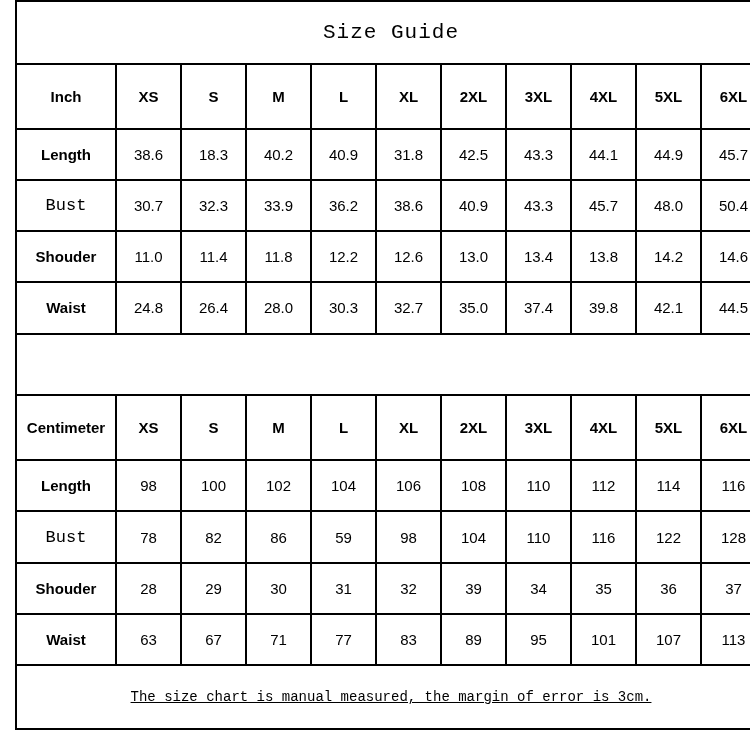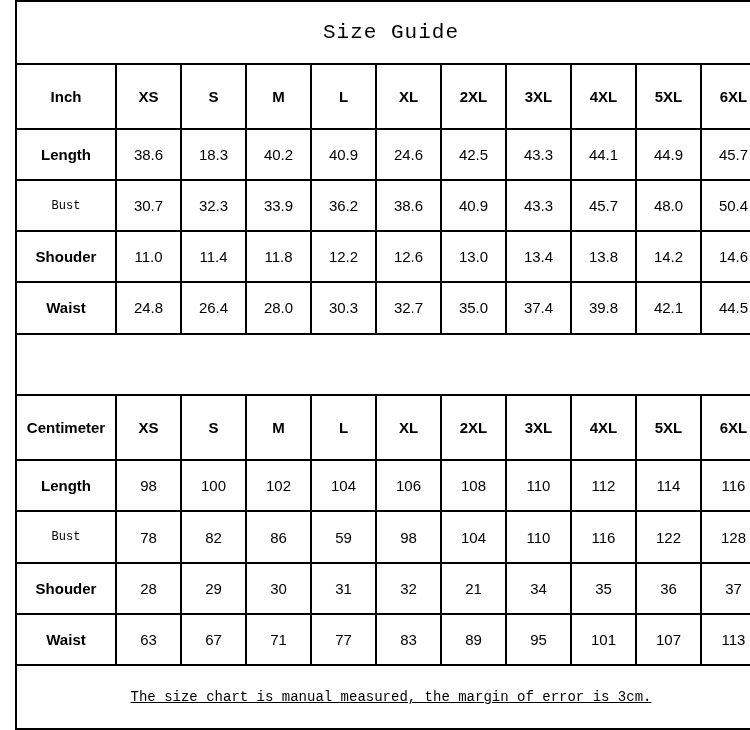--- a/index.html
+++ b/index.html
@@ -41,21 +41,21 @@
   }
   .hdr {
     font-family: "Liberation Sans", sans-serif;
     font-weight: 700;
     font-size: 15px;
     text-align: center;
   }
   .label-mono {
     font-family: "Liberation Mono", "DejaVu Sans Mono", monospace;
     font-weight: 400;
-    font-size: 12px;
+    font-size: 17px;
   }
   .val {
     font-family: "Liberation Sans", sans-serif;
     font-weight: 400;
     font-size: 15px;
   }
   .footer-cell {
     font-family: "Liberation Mono", "DejaVu Sans Mono", monospace;
     font-size: 14px;
     font-weight: 400;
@@ -100,21 +100,21 @@
       <td class="hdr">5XL</td>
       <td class="hdr">6XL</td>
     </tr>
 
     <tr class="r-data">
       <td class="hdr">Length</td>
       <td class="val">38.6</td>
       <td class="val">18.3</td>
       <td class="val">40.2</td>
       <td class="val">40.9</td>
-      <td class="val">24.6</td>
+      <td class="val">31.8</td>
       <td class="val">42.5</td>
       <td class="val">43.3</td>
       <td class="val">44.1</td>
       <td class="val">44.9</td>
       <td class="val">45.7</td>
     </tr>
 
     <tr class="r-data">
       <td class="label-mono">Bust</td>
       <td class="val">30.7</td>
@@ -203,21 +203,21 @@
       <td class="val">128</td>
     </tr>
 
     <tr class="r-data">
       <td class="hdr">Shouder</td>
       <td class="val">28</td>
       <td class="val">29</td>
       <td class="val">30</td>
       <td class="val">31</td>
       <td class="val">32</td>
-      <td class="val">21</td>
+      <td class="val">39</td>
       <td class="val">34</td>
       <td class="val">35</td>
       <td class="val">36</td>
       <td class="val">37</td>
     </tr>
 
     <tr class="r-data">
       <td class="hdr">Waist</td>
       <td class="val">63</td>
       <td class="val">67</td>

